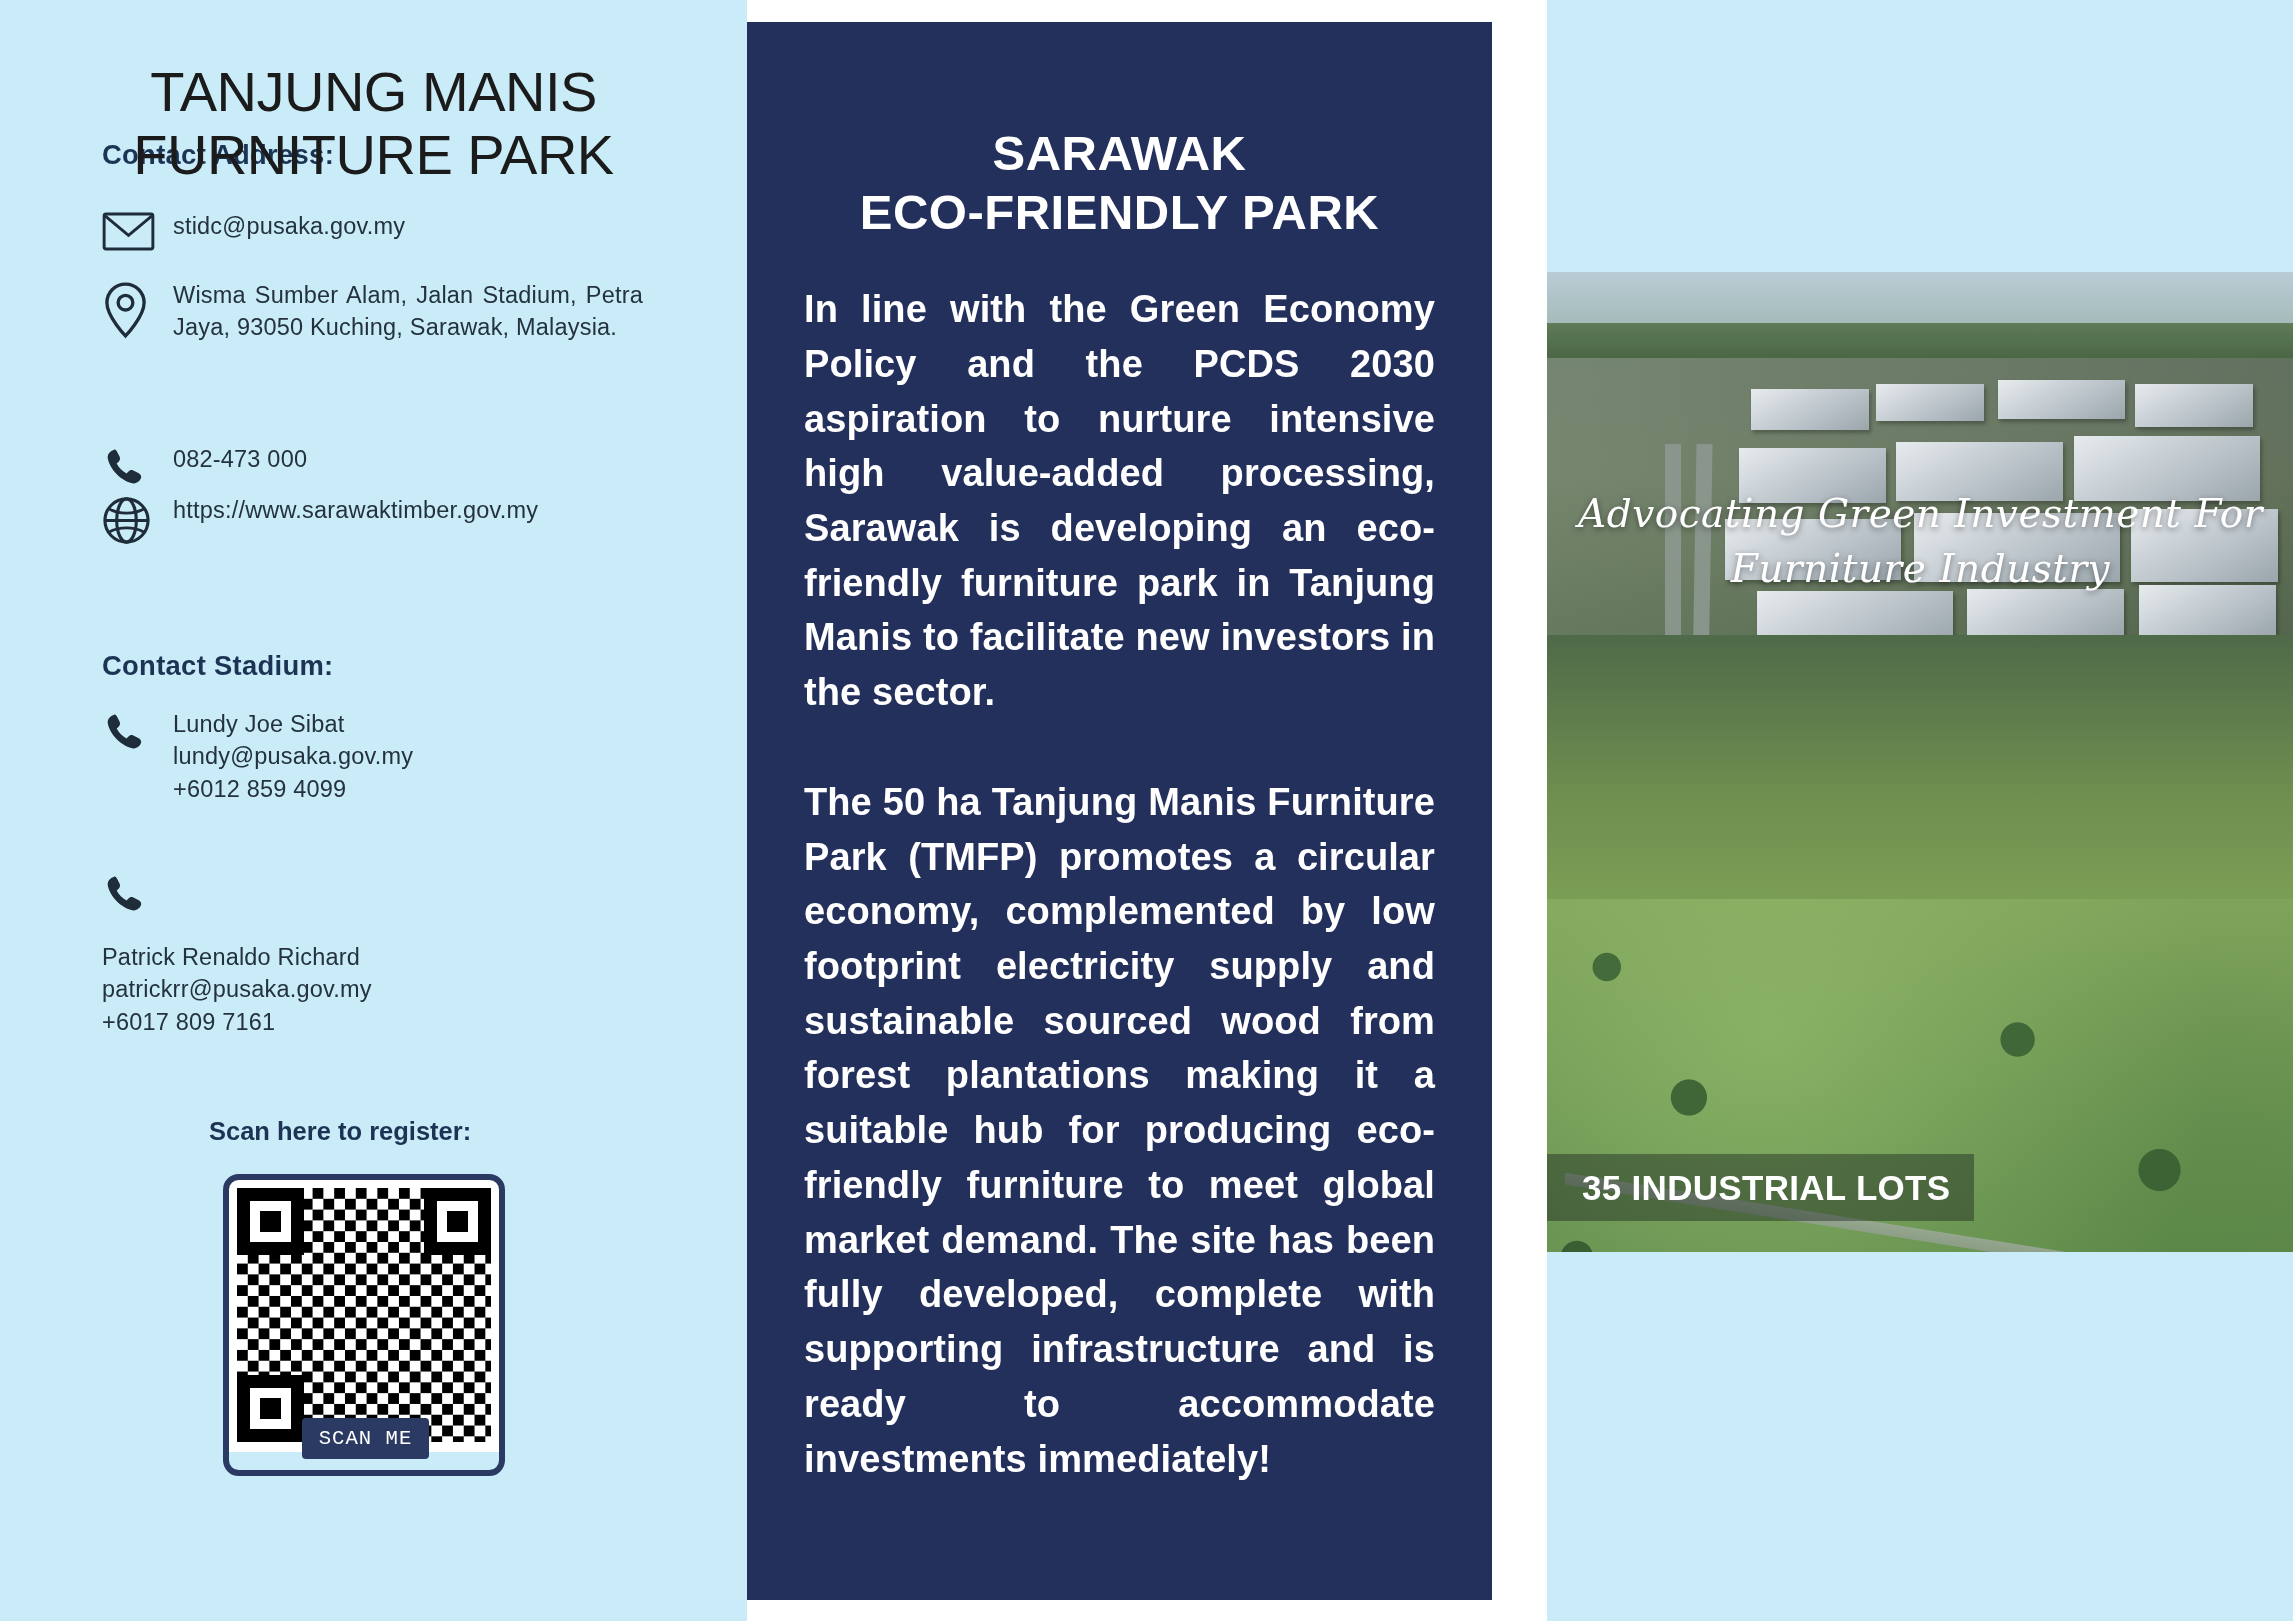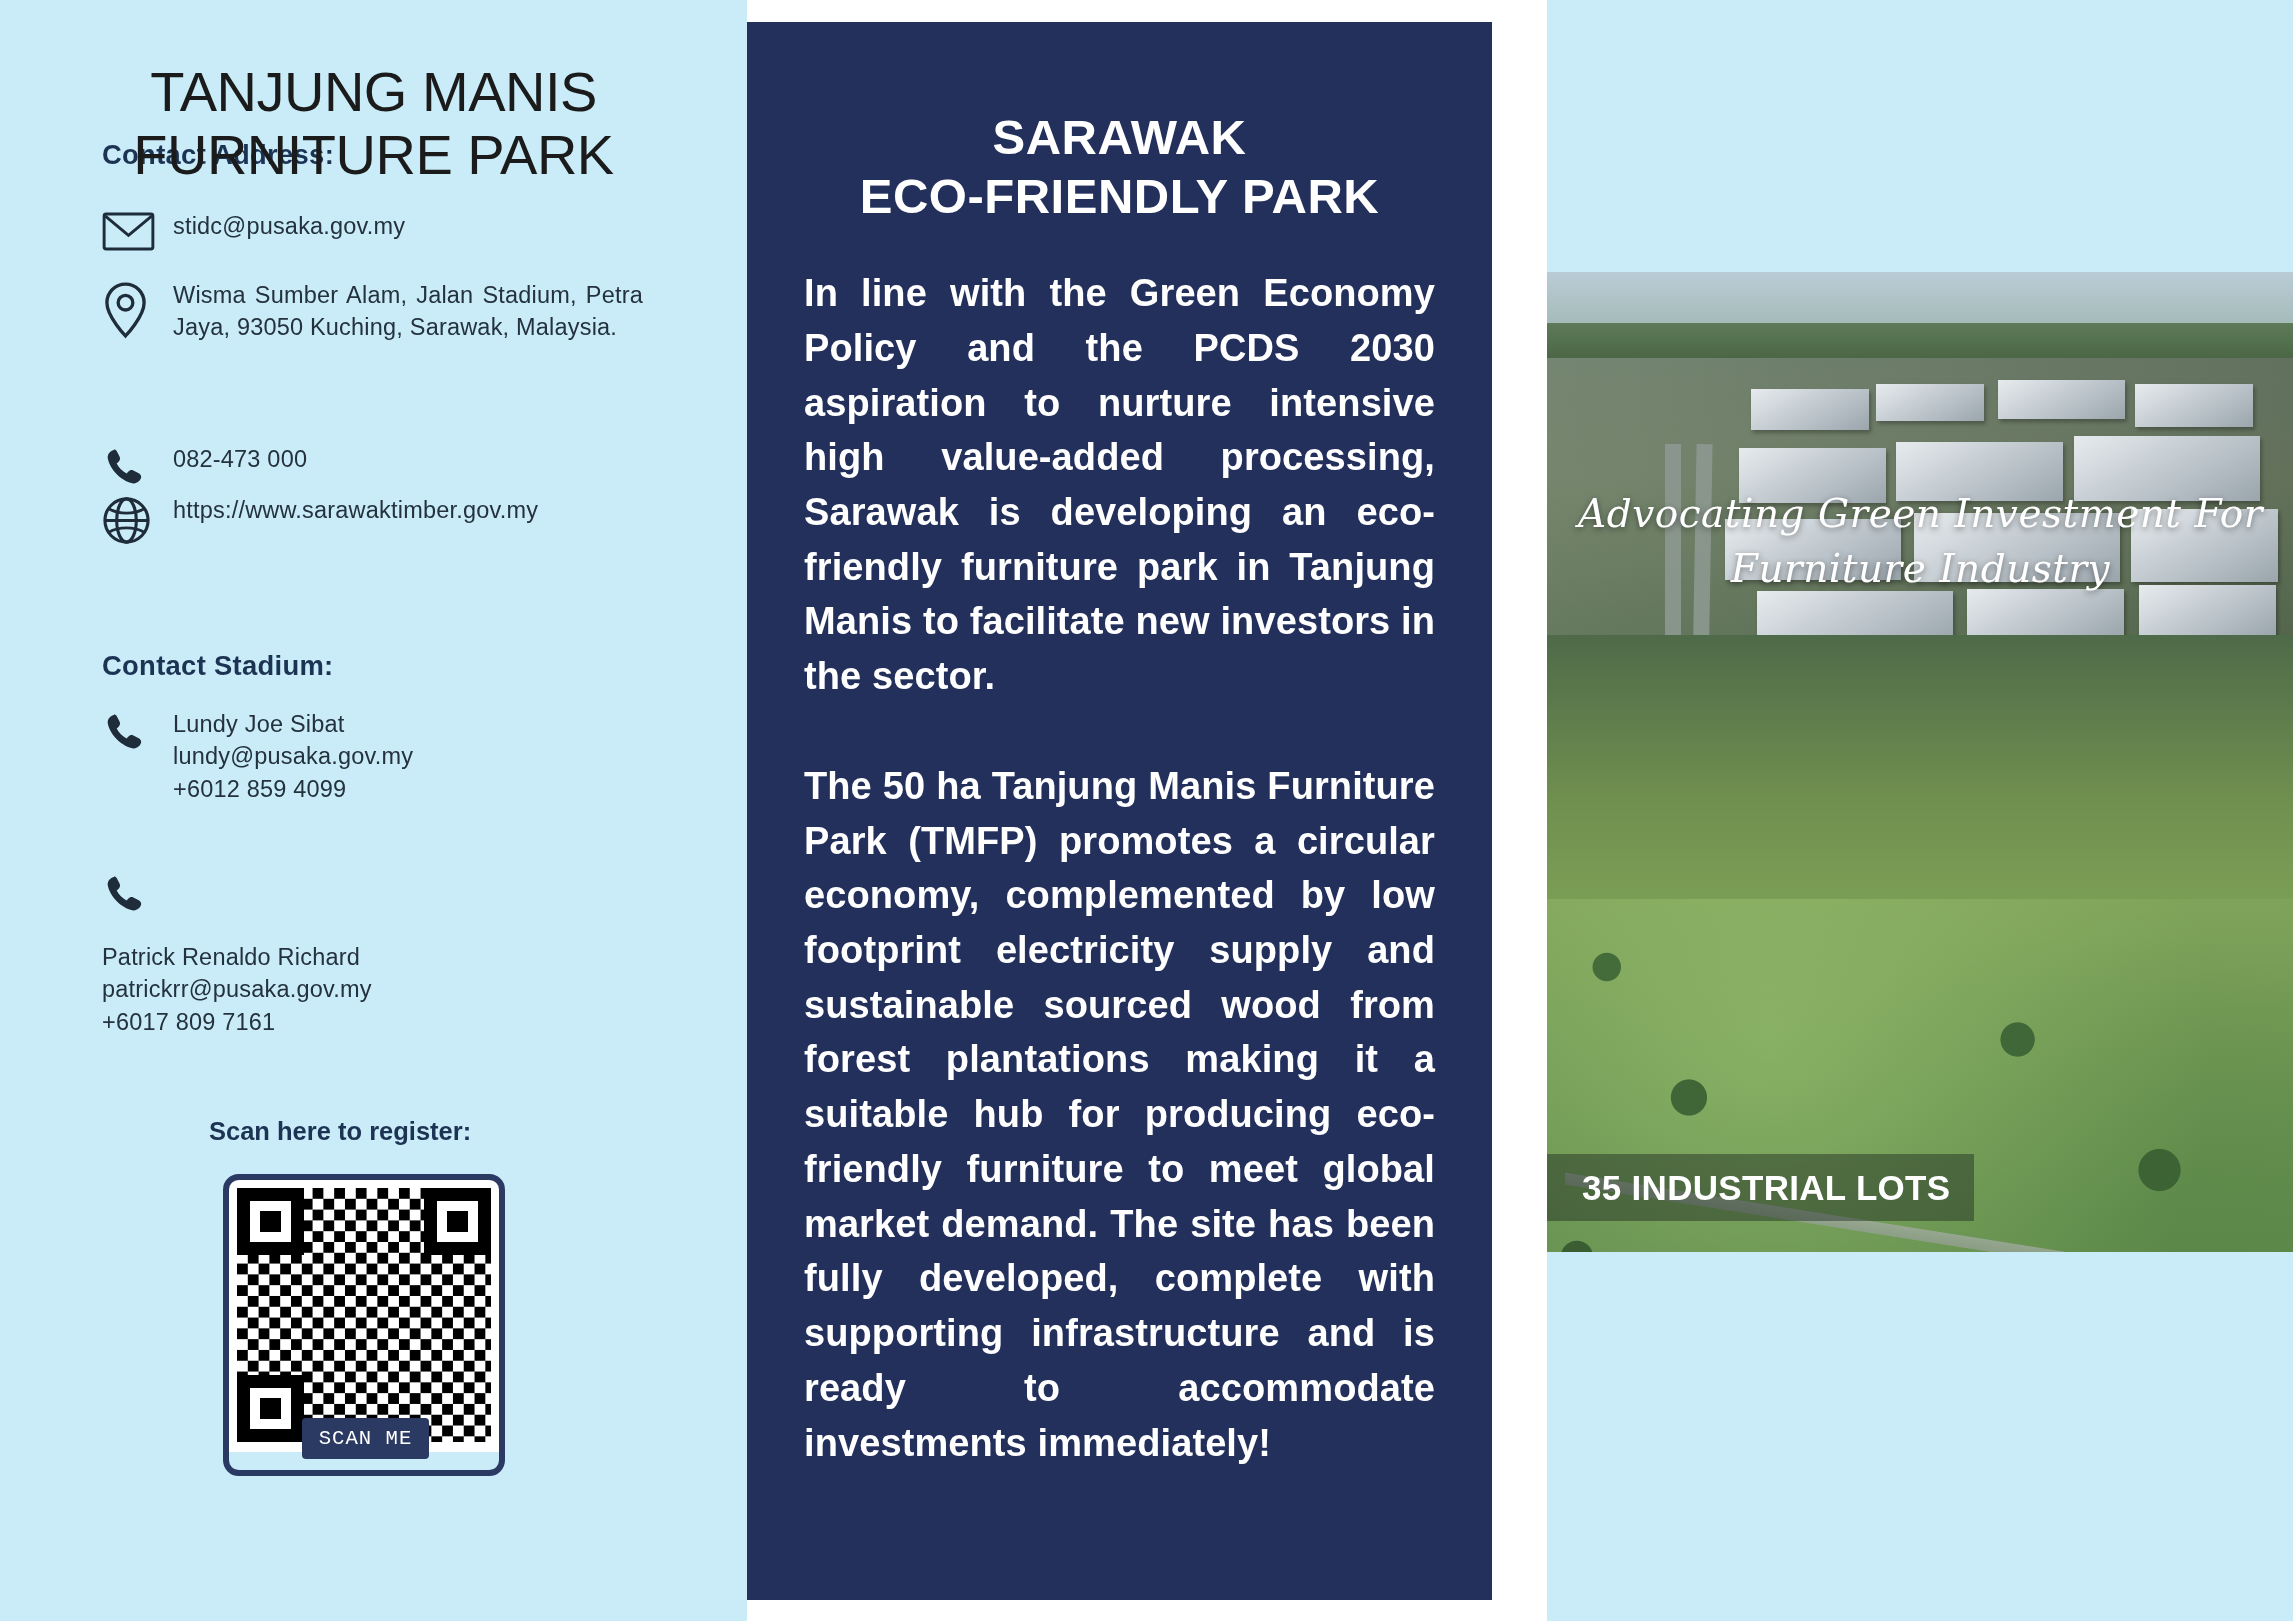--- a/index.html
+++ b/index.html
@@ -121,21 +121,21 @@
     border-radius: 3.9px;
     font-family: Liberation Mono, monospace;
   }
 
   
   .panel-mid {
     position: absolute;
     left: 747px; top: 21.6px;
     width: 745px; height: 1578px;
     background: #23305c;
-    padding: 0 57px;
+    padding: 16px 57px;
   }
   .mid-title {
     margin-top: 86px;
     text-align: center;
     color: #ffffff;
     font-size: 49px;
     font-weight: bold;
     line-height: 1.22;
     letter-spacing: 0.5px;
   }

